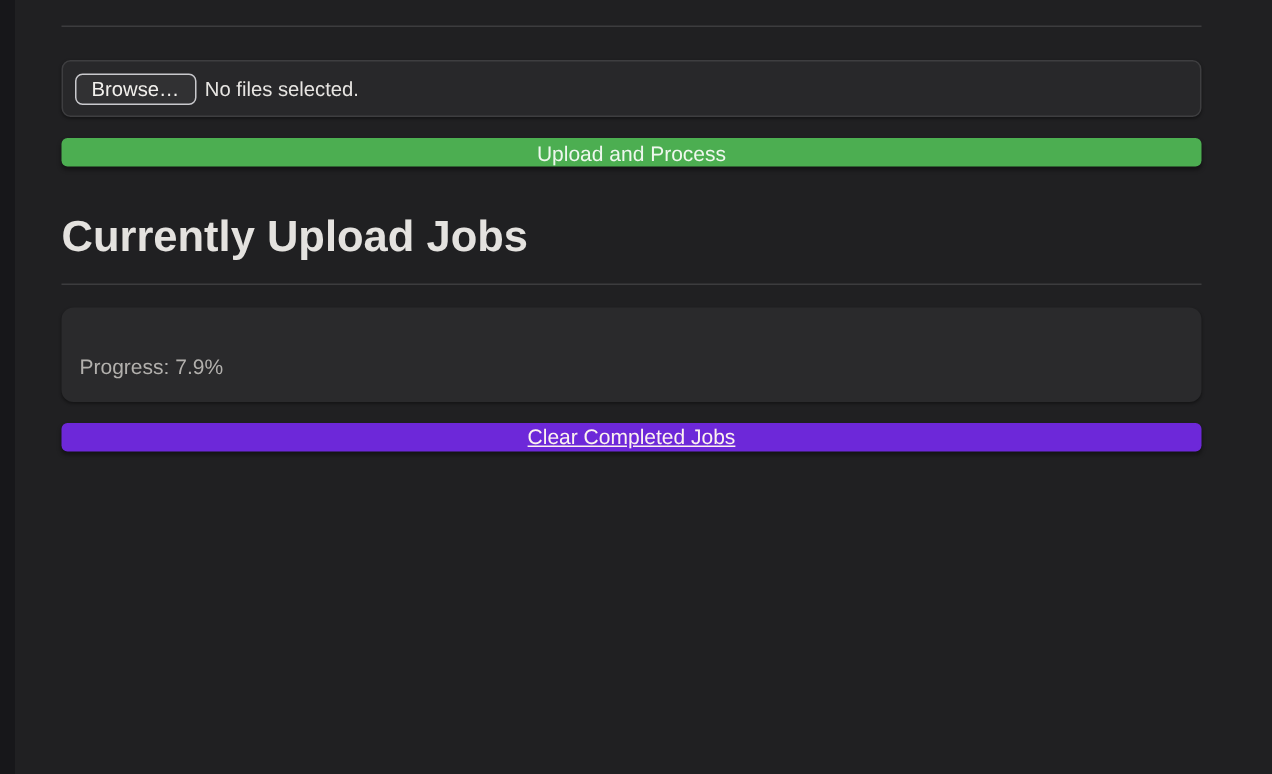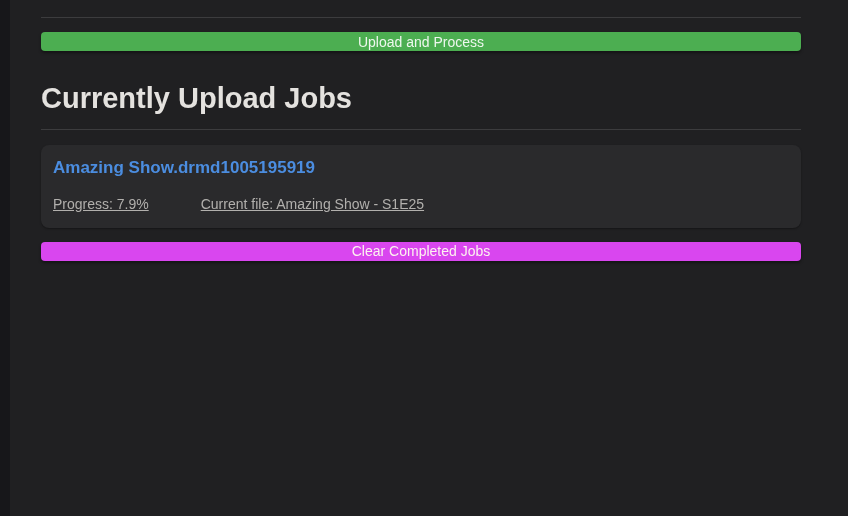--- a/index.html
+++ b/index.html
@@ -79,22 +79,23 @@
     cursor: pointer;
     box-shadow: 0 2px 3px rgba(0,0,0,0.4);
   }
   .btn.green {
     margin-top: 14px;
     background: #4cae51;
     color: #eef7ee;
   }
   .btn.red {
     margin-top: 14px;
-    background: #d946ef;
+    background: #6d28d9;
     color: #fdf2f0;
+    text-decoration: underline;
   }
   h2.jobs-heading {
     margin: 30px 0 0;
     font-size: 29px;
     line-height: 1.2;
     font-weight: bold;
     color: #e4e2df;
   }
   .job-card {
     margin-top: 15px;
@@ -106,47 +107,48 @@
   .job-title {
     font-size: 17px;
     font-weight: bold;
     line-height: 1.2;
     color: #4b8de0;
     cursor: pointer;
   }
   .job-meta {
     margin-top: 18px;
     display: flex;
-    column-gap: 52px;
+    column-gap: 39px;
     font-size: 14px;
     line-height: 1.2;
     color: #b2b0ad;
-    text-decoration: underline;
   }
 </style>
 </head>
 <body>
 
 <div class="left-strip"></div>
 
 <div class="container">
 
 
   <hr class="divider-top">
 
+  <div class="file-input">
+    <button class="browse-btn">Browse…</button>
+    <span class="file-status">No files selected.</span>
+  </div>
 
   <button class="btn green">Upload and Process</button>
 
   <h2 class="jobs-heading">Currently Upload Jobs</h2>
 
   <hr class="divider-jobs">
 
   <div class="job-card">
-    <div class="job-title">Amazing Show.drmd1005195919</div>
     <div class="job-meta">
       <span>Progress: 7.9%</span>
-      <span>Current file: Amazing Show - S1E25</span>
     </div>
   </div>
 
   <button class="btn red">Clear Completed Jobs</button>
 
 </div>
 
 </body></html>

